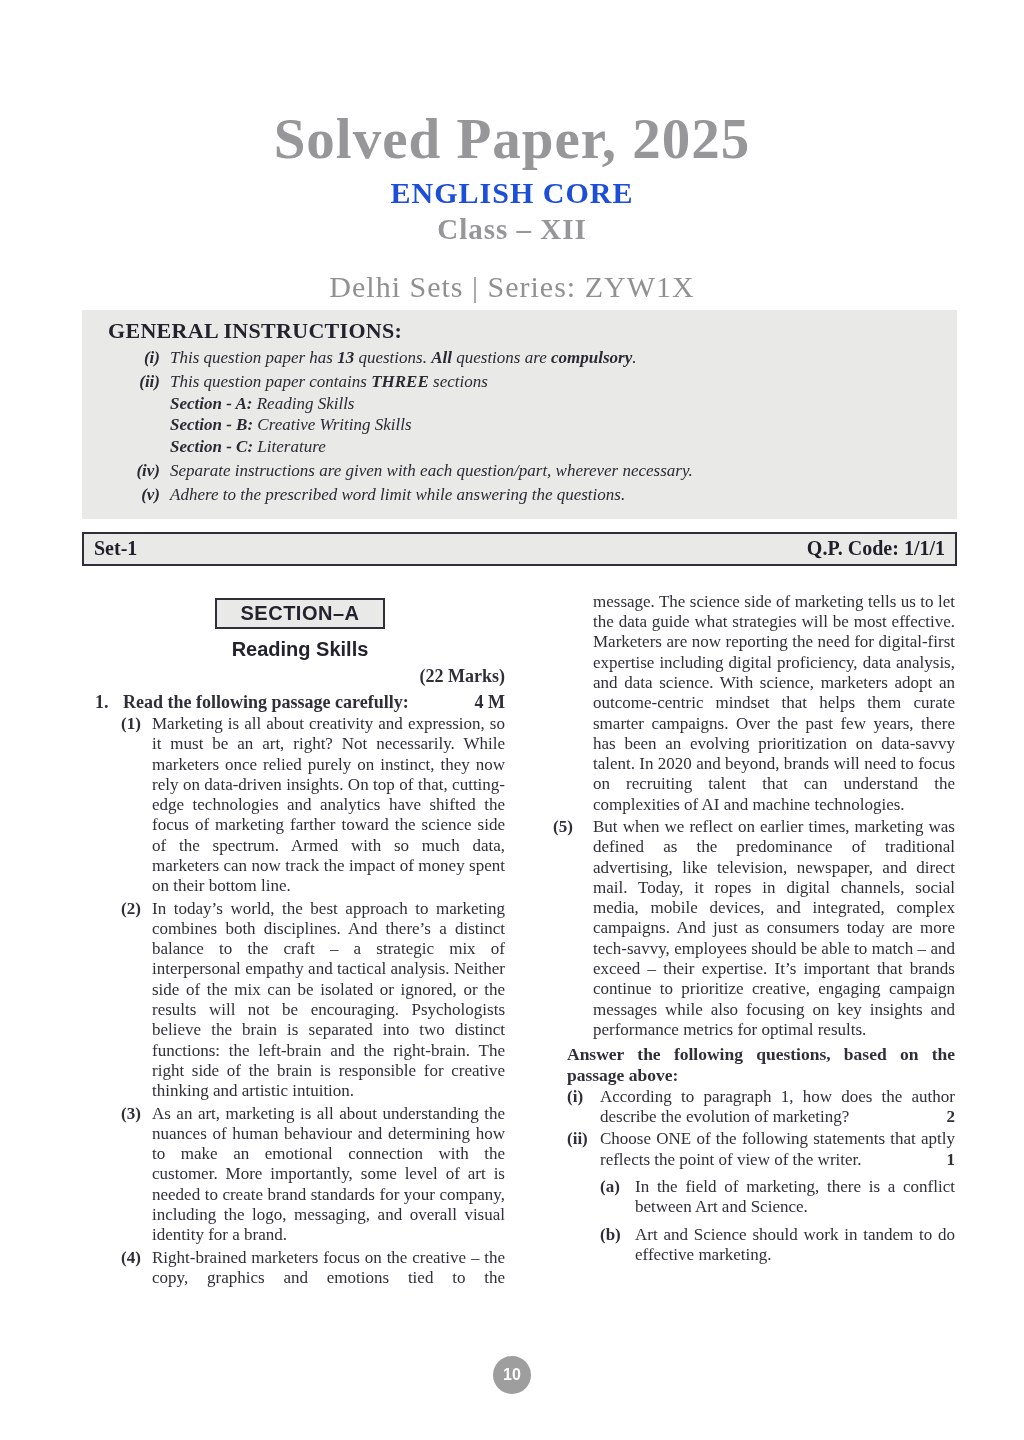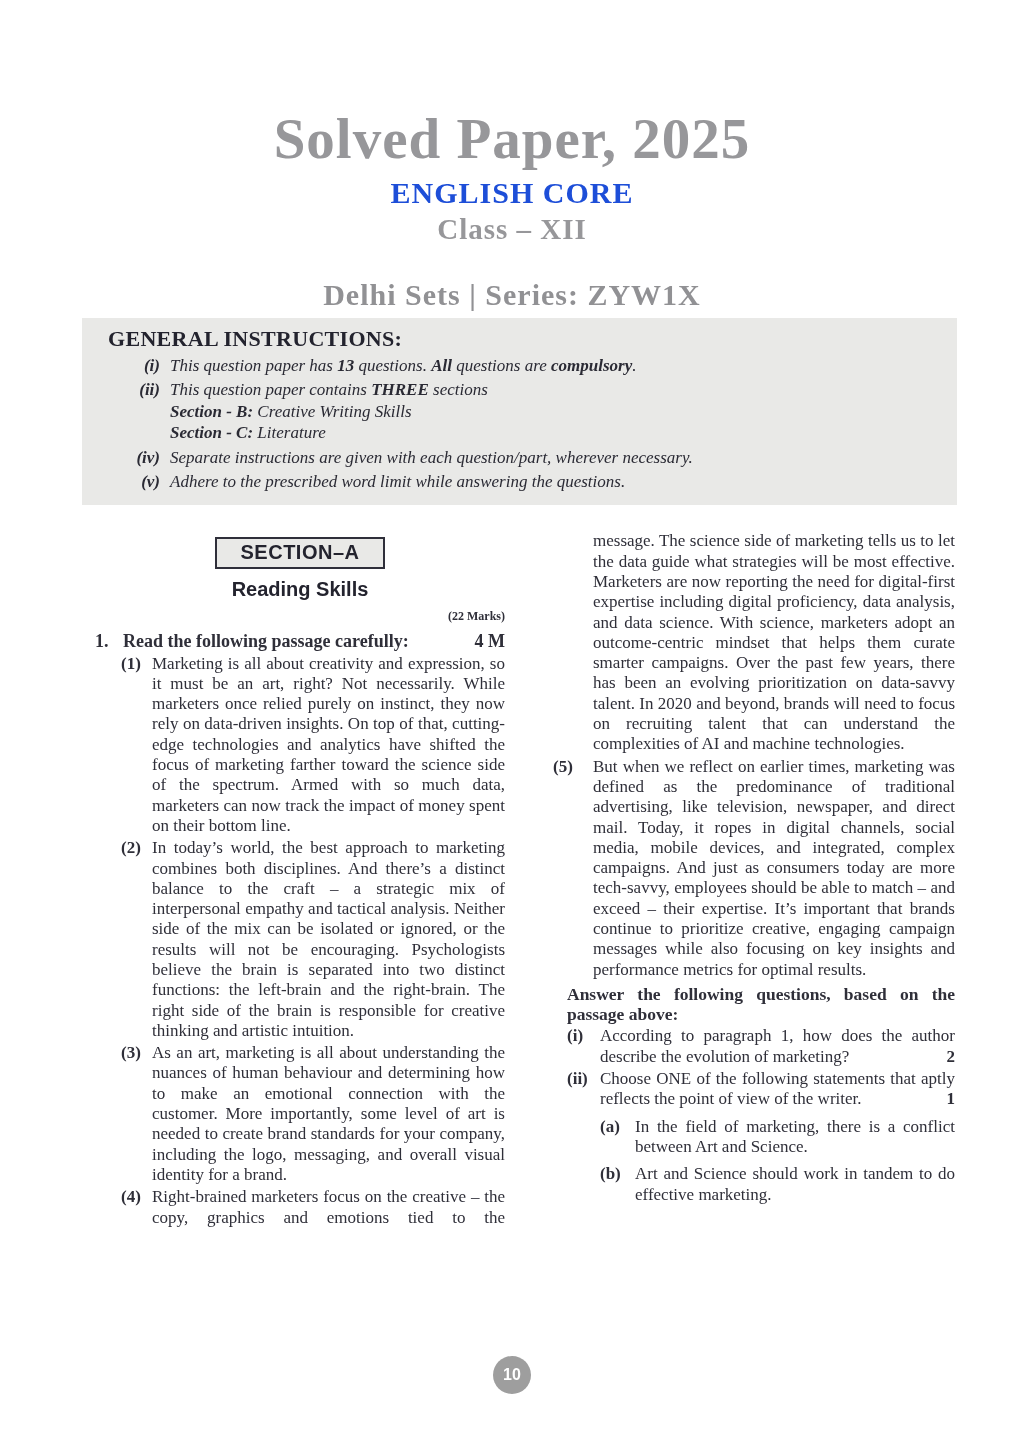--- a/index.html
+++ b/index.html
@@ -21,22 +21,22 @@
   }
   .subject {
     font-size: 30px; font-weight: bold; color: #1d4ed8;
     margin-top: 6px; letter-spacing: 1px;
   }
   .class-line {
     font-size: 29px; font-weight: bold; color: #97979a;
     margin-top: 3px; letter-spacing: 1px;
   }
   .series-line {
-    font-size: 30px; font-weight: bold; color: #919194;
-    margin-top: 32px; letter-spacing: 1px;
+    font-size: 30px; font-weight: normal; color: #919194;
+    margin-top: 24px; letter-spacing: 1px;
   }
   
   .meta-row {
     margin: 32px 69px 0 82px;
     display: flex; justify-content: space-between;
     font-size: 19px; font-weight: bold; color: #1f1f29;
   }
   
   .gi-box {
     margin: 6px 67px 0 82px;
@@ -96,21 +96,21 @@
     text-align: center;
     font-family: "Liberation Sans", sans-serif;
     font-weight: bold;
     font-size: 20px;
     color: #23232e;
     margin-top: 10px;
   }
   .marks-right {
     text-align: right;
     font-weight: bold;
-    font-size: 12px;
+    font-size: 18px;
     margin-top: 7px;
   }
   .q1-line {
     display: flex;
     font-weight: bold;
     font-size: 18px;
     margin-top: 5px;
   }
   .q1-num { width: 28px; }
   .q1-heading { flex: 1; }
@@ -191,37 +191,42 @@
 
     <div class="gi-item">
       <span class="gi-num">(i)</span>
       <span><span>This question paper has </span><span class="gi-bold">13</span><span> questions. </span><span class="gi-bold">All</span><span> questions are </span><span class="gi-bold">compulsory</span><span>.</span></span>
     </div>
 
     <div class="gi-item">
       <span class="gi-num">(ii)</span>
       <span>
         <span><span>This question paper contains </span><span class="gi-bold">THREE</span><span> sections</span></span>
+        <div class="gi-sub"><span class="gi-bold">Section - A:</span><span> Reading Skills</span></div>
         <div class="gi-sub"><span class="gi-bold">Section - B:</span><span> Creative Writing Skills</span></div>
         <div class="gi-sub"><span class="gi-bold">Section - C:</span><span> Literature</span></div>
       </span>
     </div>
 
 
     <div class="gi-item">
       <span class="gi-num">(iv)</span>
       <span>Separate instructions are given with each question/part, wherever necessary.</span>
     </div>
 
     <div class="gi-item">
       <span class="gi-num">(v)</span>
       <span>Adhere to the prescribed word limit while answering the questions.</span>
     </div>
   </div>
 
+  <div class="set-bar">
+    <span>Set-1</span>
+    <span>Q.P. Code: 1/1/1</span>
+  </div>
 
   <div class="columns">
 
     <div class="col">
       <div class="section-box">SECTION–A</div>
       <div class="reading-title">Reading Skills</div>
       <div class="marks-right">(22 Marks)</div>
 
       <div class="q1-line">
         <span class="q1-num">1.</span>

